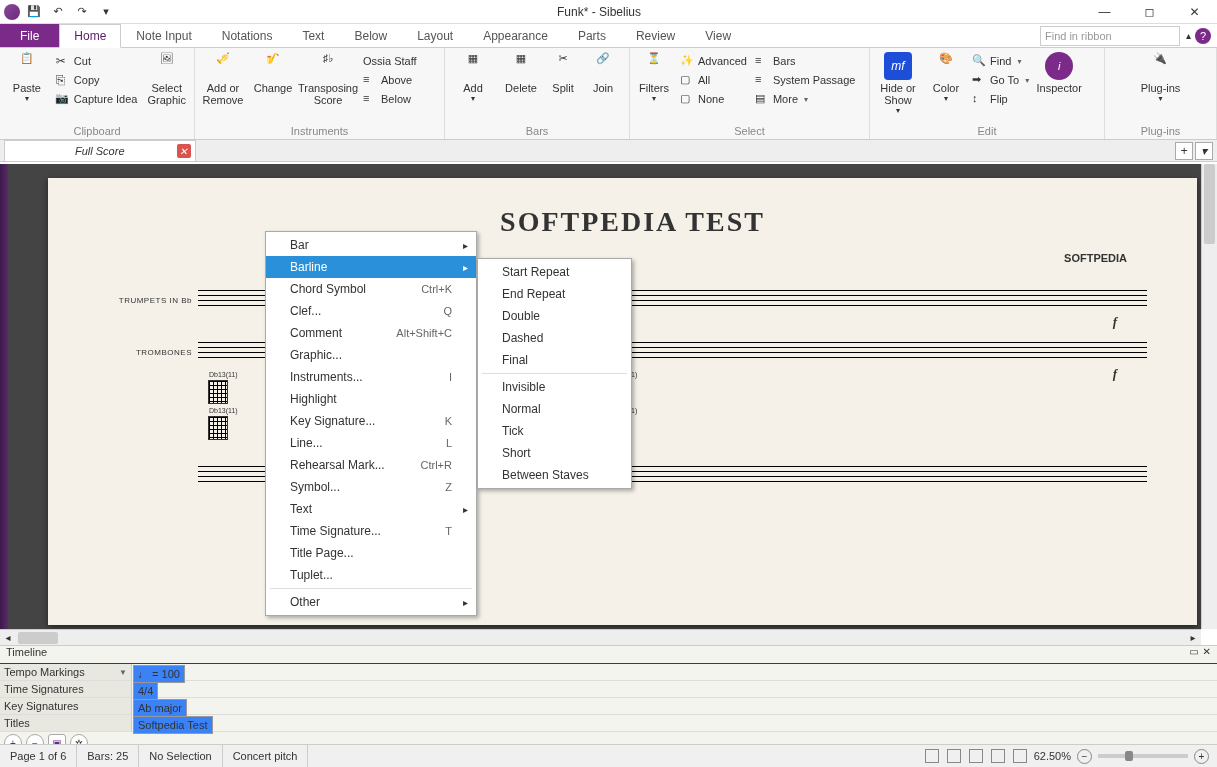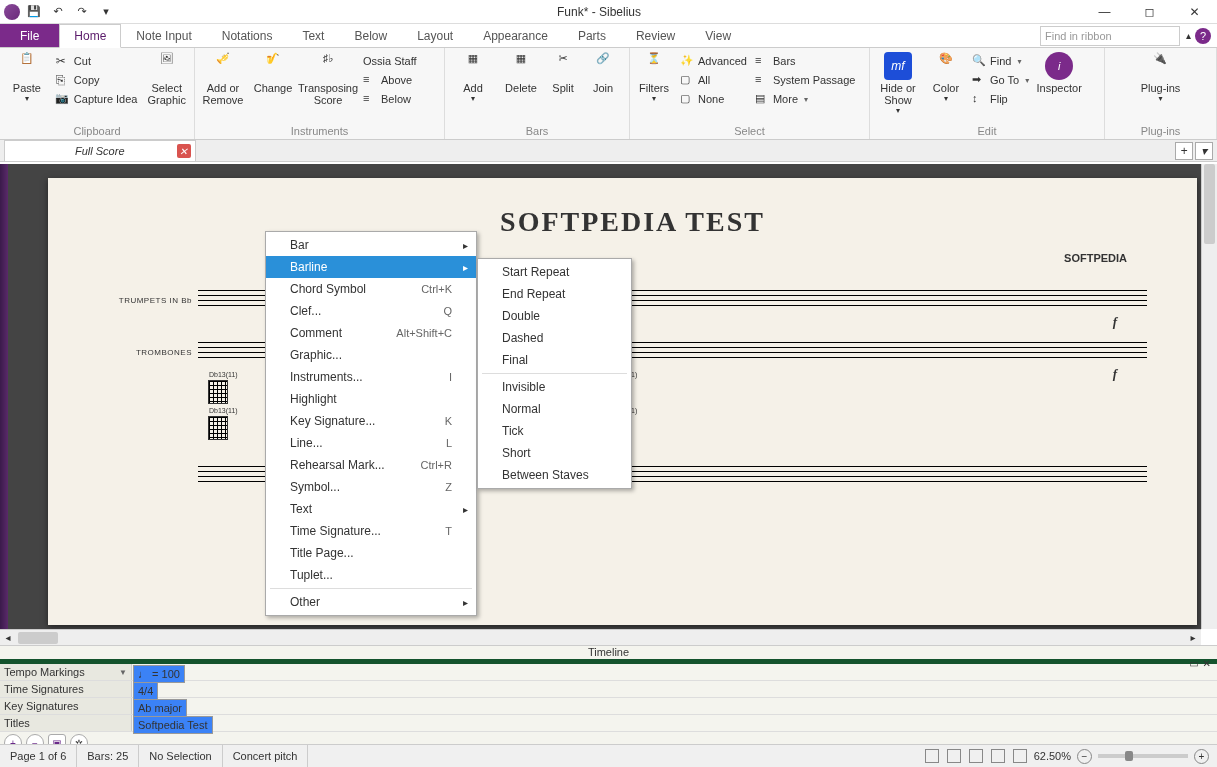--- a/index.html
+++ b/index.html
@@ -71,21 +71,21 @@
 
 
 .vscroll { position:absolute; right:0; top:164px; bottom:138px; width:16px; background:#eee; border-left:1px solid #ccc;}
 .vscroll .thumb{ position:absolute; left:2px; right:2px; top:0; height:80px; background:#ccc; border-radius:2px;}
 .hscroll { position:absolute; left:0; right:16px; height:16px; bottom:122px; background:#eee; border-top:1px solid #ccc; display:flex; align-items:center;}
 .hscroll .arrow{width:16px;text-align:center;font-size:10px;}
 .hscroll .thumb{height:12px;background:#ccc;border-radius:2px;width:40px;margin-left:2px;}
 
 
 .timeline { position: absolute; left: 0; right: 0; bottom: 23px; height: 99px; background: #f4f4ee; border-top: 1px solid #ccc; }
-.timeline-hdr { height: 18px; display: flex; align-items: center; padding: 0 6px; font-size: 11px; border-bottom: 5px solid #14532d; flex-direction: column; }
+.timeline-hdr { height: 18px; display: flex; align-items: flex-start; padding: 0 6px; font-size: 11px; border-bottom: 1px solid #14532d; }
 .timeline-hdr .icons { margin-left: auto; display: flex; gap: 4px; font-size: 10px; }
 .timeline-row { display: flex; height: 17px; border-bottom: 1px solid #ddd; font-size: 11px; }
 .timeline-row .lbl { width: 132px; padding: 2px 4px; border-right: 1px solid #ccc; display:flex; align-items:center; background:#e8e8e0;}
 .timeline-row .lbl .tri { margin-left:auto; font-size:8px; color:#666;}
 .timeline-row .val { padding: 0 6px; display:flex; align-items:center; }
 .timeline-row .val.box { border:1px solid #999; margin:1px; padding:8px 4px; background:#3b82f6;}
 .timeline-ctrl { height: 22px; display: flex; align-items: center; gap: 4px; padding: 0 4px; }
 .tc-btn { width: 18px; height: 18px; border: 1px solid #aaa; border-radius: 50%; display:flex;align-items:center;justify-content:center;font-size:10px;background:#fff;}
 
 

